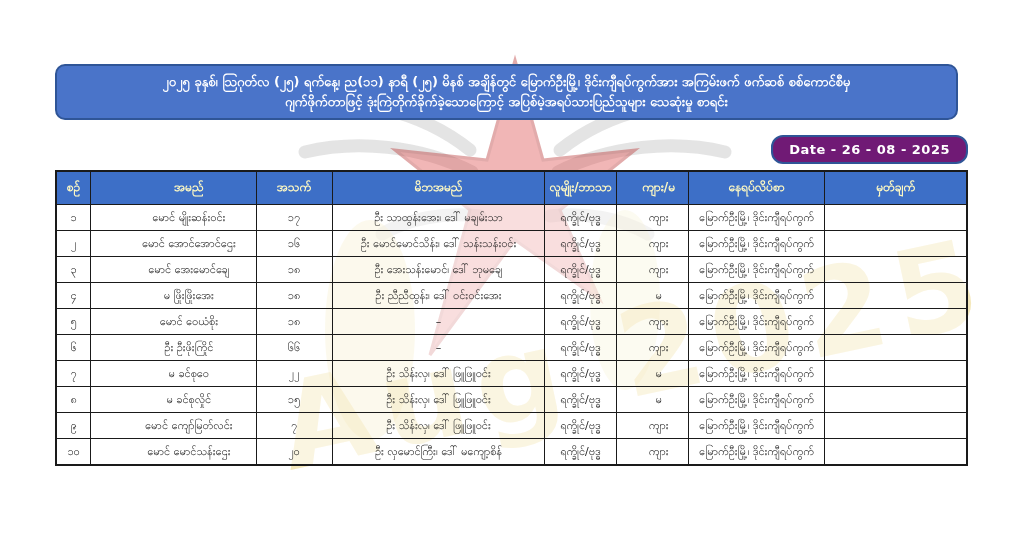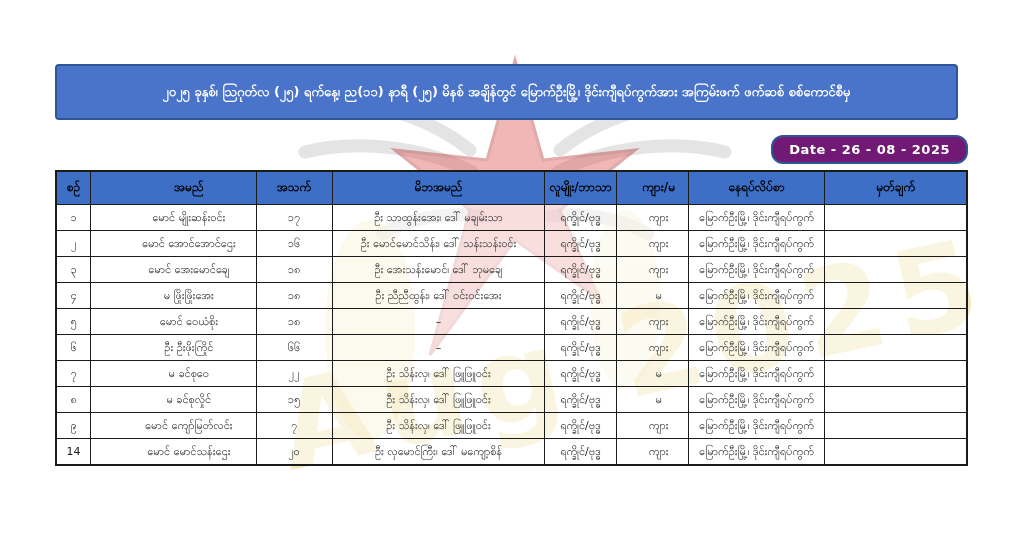--- a/index.html
+++ b/index.html
@@ -10,21 +10,21 @@
     color:#1a1a1a;
   }
   
   .watermark{
     position:absolute;left:0;top:0;width:1024px;height:557px;
     pointer-events:none;z-index:0;
   }
   
   .banner{
     position:absolute;left:55px;top:64px;width:903px;height:56px;
-    background:#4a74c9;border:2px solid #2f5597;border-radius:4px;
+    background:#4a74c9;border:2px solid #2f5597;border-radius:10px;
     display:flex;flex-direction:column;justify-content:center;align-items:center;
     z-index:2;padding:2px 10px;box-sizing:border-box;
   }
   .banner .line{
     color:#ffffff;font-weight:bold;font-size:13px;line-height:1.55;
     text-align:center;white-space:nowrap;
   }
   
   .date-badge{
     position:absolute;right:56px;top:135px;height:25px;
@@ -42,21 +42,21 @@
     border:2px solid #1a1a1a;
     background:transparent;
   }
   th,td{
     border:1px solid #1a1a1a;
     font-size:11px;
     text-align:center;vertical-align:middle;
     padding:2px 3px;overflow:hidden;white-space:nowrap;
   }
   thead th{
-    background:#3d6fc7;color:#000000;font-weight:bold;height:28px;font-size:12px;
+    background:#3d6fc7;color:#fef9c3;font-weight:bold;height:28px;font-size:12px;
   }
   tbody td{height:21px;background:rgba(255,255,255,0.55);}
   .c0{width:3.4%;}
   .c1{width:16.0%;padding-left:34px;}
   .c2{width:8.5%;}
   .c3{width:25.2%;}
   .c4{width:7.9%;}
   .c5{width:6.6%;padding-left:16px;}
   .c6{width:15.9%;}
   .c7{width:16.5%;}
@@ -83,20 +83,21 @@
   <polygon opacity="0.40" fill="#dd4a4a" stroke="#b83030" stroke-width="3" points="515,60 543,160 635,150 560,210 600,300 515,240 430,355 470,210 395,150 487,160"></polygon>
 
   <ellipse cx="370" cy="330" rx="45" ry="110" fill="#efe3a8" opacity="0.45"></ellipse>
   <ellipse cx="625" cy="300" rx="35" ry="90" fill="#efe3a8" opacity="0.35"></ellipse>
 
   <text x="290" y="470" font-size="120" font-weight="bold" fill="#e6c85a" opacity="0.40" transform="rotate(-12 290 470)" font-family="DejaVu Sans, sans-serif" letter-spacing="10">Aug 2025</text>
 </svg>
 
 <div class="banner">
   <div class="line">၂၀၂၅ ခုနှစ်၊ ဩဂုတ်လ (၂၅) ရက်နေ့၊ ည(၁၁) နာရီ (၂၅) မိနစ် အချိန်တွင် မြောက်ဦးမြို့၊ ဒိုင်းကျီရပ်ကွက်အား အကြမ်းဖက် ဖက်ဆစ် စစ်ကောင်စီမှ</div>
+  <div class="line">ဂျက်ဖိုက်တာဖြင့် ဒုံးကြဲတိုက်ခိုက်ခဲ့သောကြောင့် အပြစ်မဲ့အရပ်သားပြည်သူများ သေဆုံးမှု စာရင်း</div>
 </div>
 
 <div class="date-badge">Date - 26 - 08 - 2025</div>
 
 <div class="tbl-wrap">
   <table>
     <thead>
       <tr>
           <th class="c0">စဉ်</th>
           <th class="c1">အမည်</th>
@@ -193,21 +194,21 @@
           <td class="c0">၉</td>
           <td class="c1">မောင် ကျော်မြတ်လင်း</td>
           <td class="c2">၇</td>
           <td class="c3">ဦး သိန်းလှ၊ ဒေါ် ဖြူဖြူဝင်း</td>
           <td class="c4">ရက္ခိုင်/ဗုဒ္ဓ</td>
           <td class="c5">ကျား</td>
           <td class="c6">မြောက်ဦးမြို့၊ ဒိုင်းကျီရပ်ကွက်</td>
           <td class="c7"></td>
         </tr>
         <tr>
-          <td class="c0">14</td>
+          <td class="c0">၁၀</td>
           <td class="c1">မောင် မောင်သန်းဌေး</td>
           <td class="c2">၂၀</td>
           <td class="c3">ဦး လှမောင်ကြီး၊ ဒေါ် မကျော့စိန်</td>
           <td class="c4">ရက္ခိုင်/ဗုဒ္ဓ</td>
           <td class="c5">ကျား</td>
           <td class="c6">မြောက်ဦးမြို့၊ ဒိုင်းကျီရပ်ကွက်</td>
           <td class="c7"></td>
         </tr>
       </tbody>
   </table>

